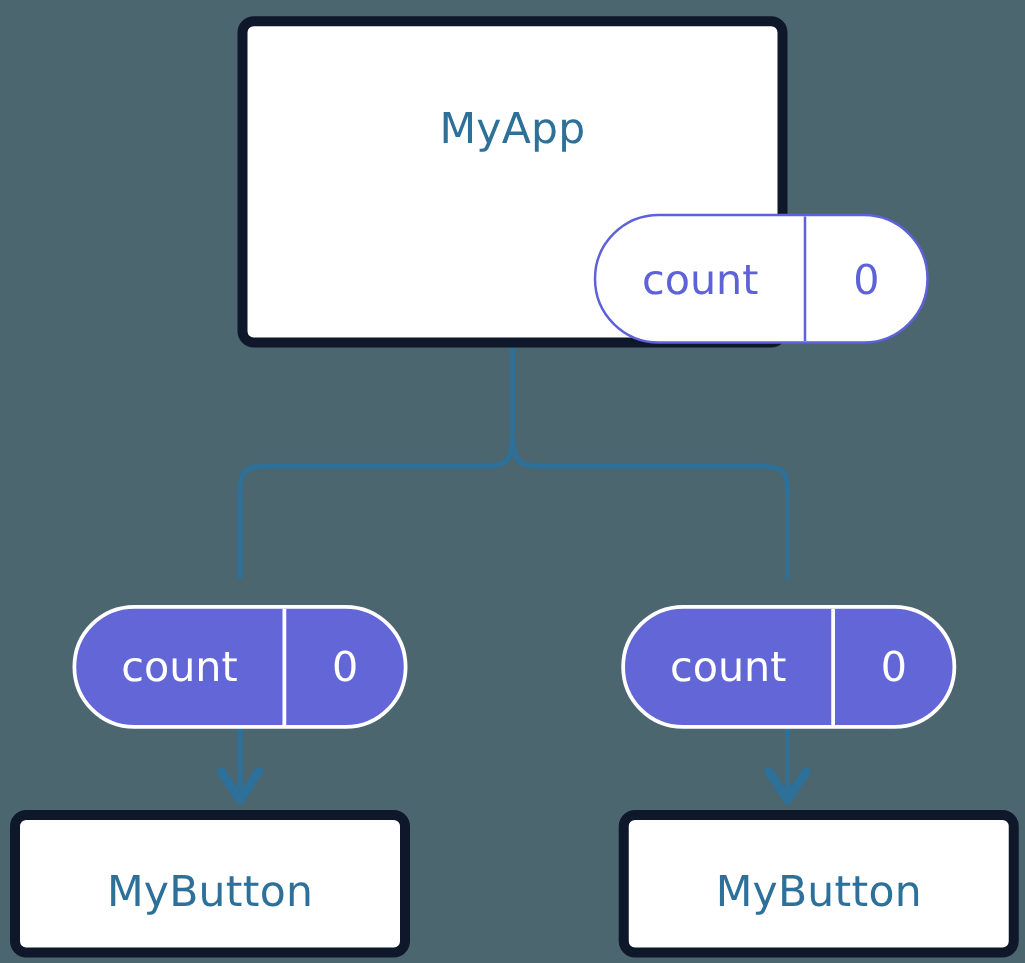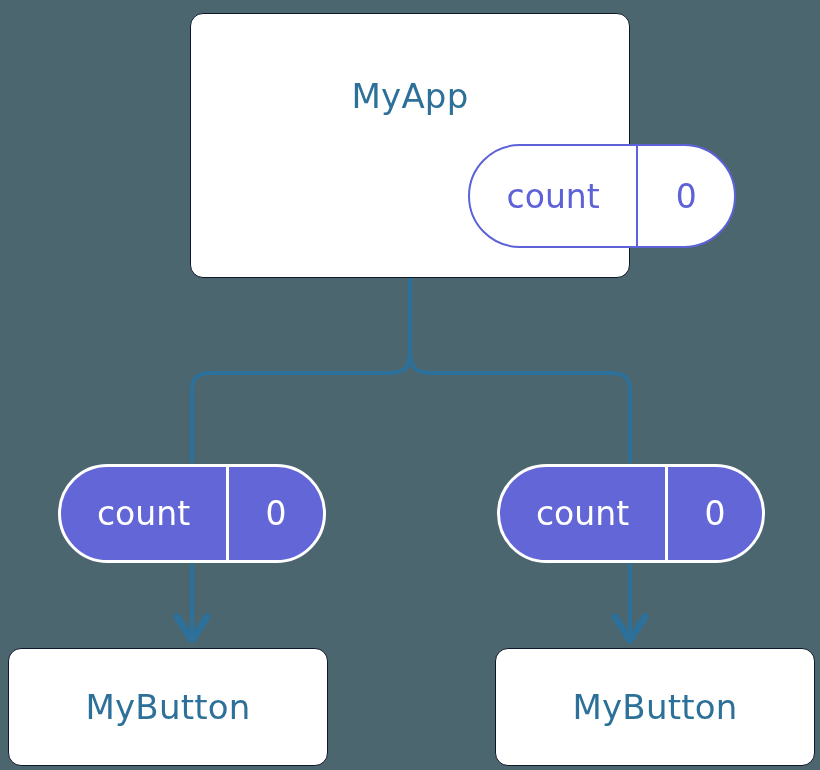--- a/index.html
+++ b/index.html
@@ -24,21 +24,21 @@
     top: 0;
     width: 820px;
     height: 770px;
   }
 
   
   .comp-box {
     position: absolute;
     box-sizing: border-box;
     background: #ffffff;
-    border: 1px solid #0f172a;
+    border: 8px solid #0f172a;
     border-radius: 13px;
   }
   .comp-title {
     position: absolute;
     left: 0;
     right: 0;
     text-align: center;
     color: #2d7099;
     font-size: 34px;
     letter-spacing: 0.2px;
@@ -76,20 +76,21 @@
   }
 
   
   .pill {
     position: absolute;
     box-sizing: border-box;
     display: flex;
     align-items: stretch;
     border-radius: 999px;
     overflow: hidden;
+    margin-top: 20px;
   }
   .pill-key, .pill-val {
     display: flex;
     align-items: center;
     justify-content: center;
     font-size: 33px;
     line-height: 1;
     white-space: nowrap;
   }
   .pill-key { flex: 0 0 63%; }

